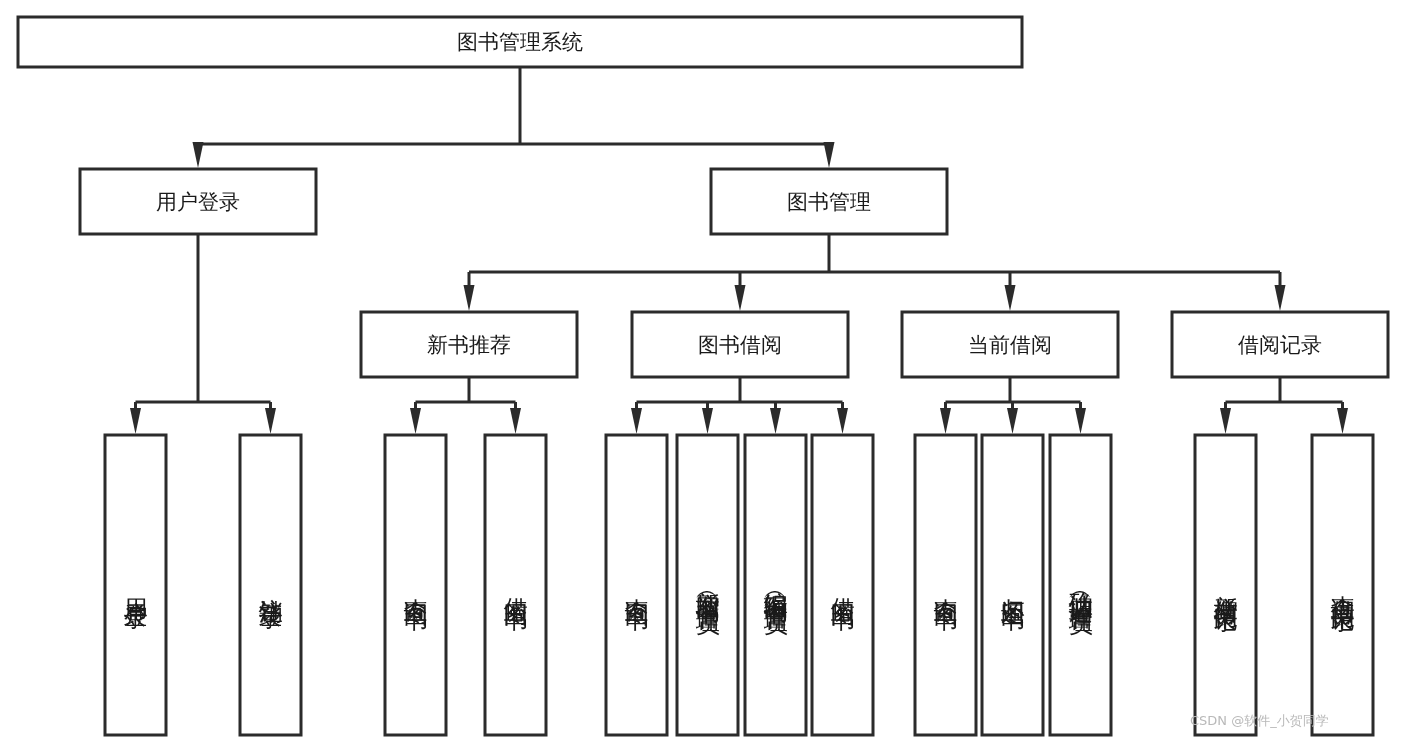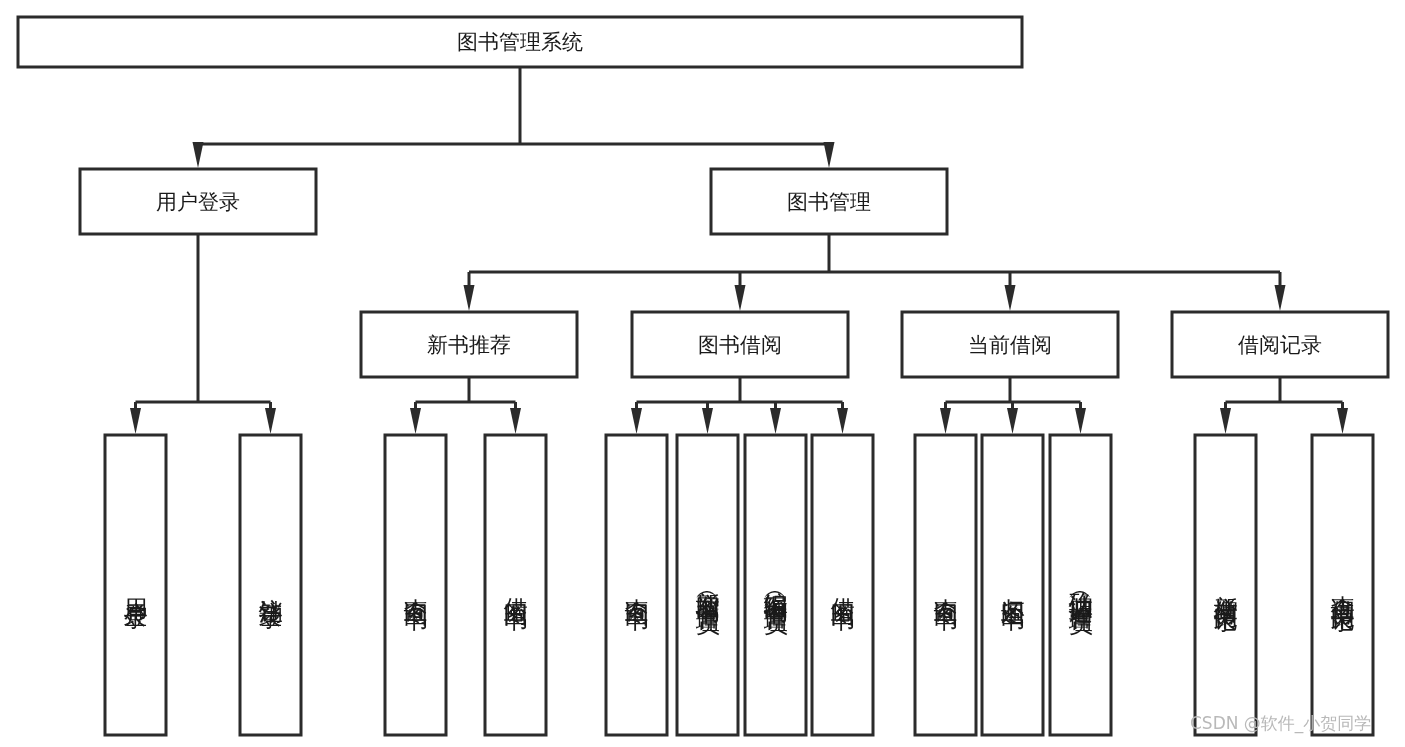--- a/index.html
+++ b/index.html
@@ -59,21 +59,21 @@
     text-align: center;
     display: flex;
     align-items: center;
     justify-content: center;
     white-space: nowrap;
     pointer-events: none;
   }
   .watermark {
     position: absolute;
     font-family: "DejaVu Sans", "Liberation Sans", sans-serif;
-    font-size: 17px;
+    font-size: 13px;
     color: #b9b9b9;
     white-space: nowrap;
     left: 1190px;
     top: 712px;
     text-align: center;
   }
 </style>
 </head>
 <body>
 

